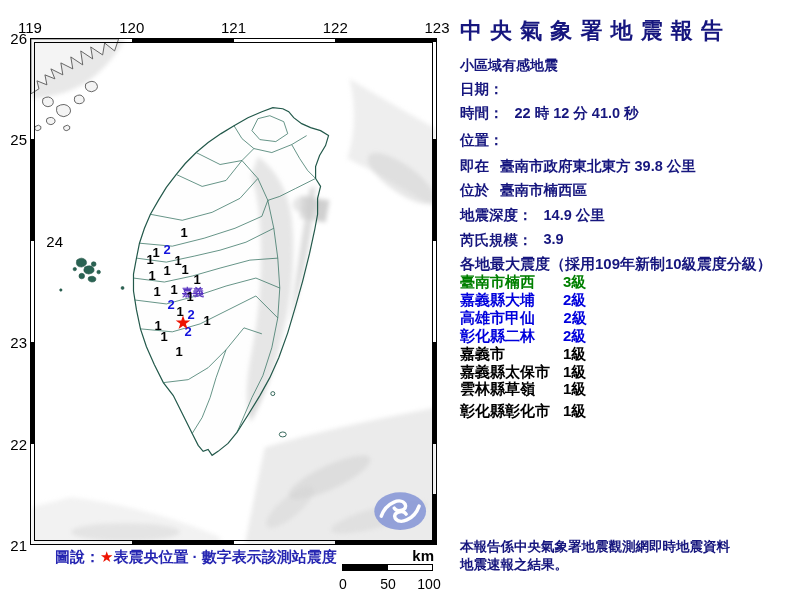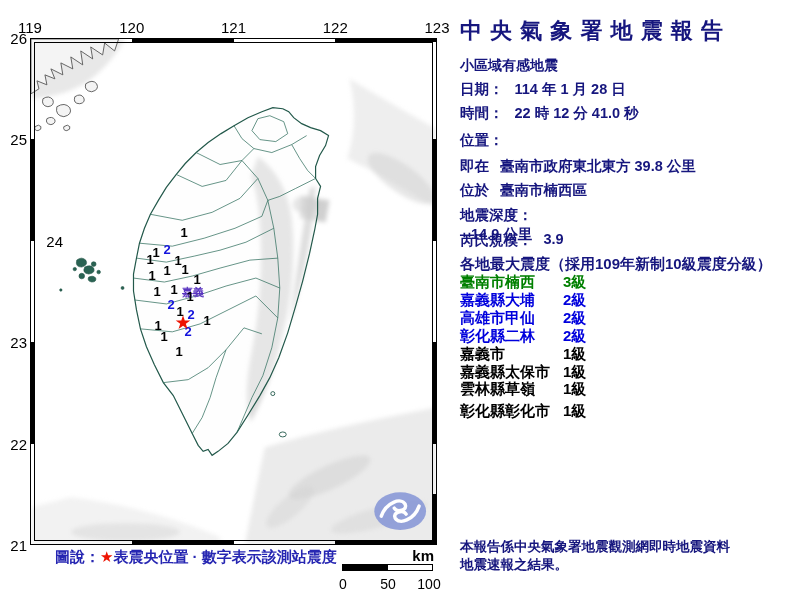--- a/index.html
+++ b/index.html
@@ -197,45 +197,44 @@
 <div class="lon-tick" style="left: 335.25px;">122</div>
 <div class="lon-tick" style="left: 437px;">123</div>
 <div class="lat-tick" style="top: 30px;">26</div>
 <div class="lat-tick" style="top: 131.4px;">25</div>
 <div class="lat-tick" style="top: 232.8px; margin-left: 36px;">24</div>
 <div class="lat-tick" style="top: 334.2px;">23</div>
 <div class="lat-tick" style="top: 435.6px;">22</div>
 <div class="lat-tick" style="top: 537px;">21</div>
 <div class="field" style="top: 80px; color: rgb(22, 22, 126);">
     <span>日期：</span>
-    <span class="val">114 年 1 月 28 日</span>
   </div>
 <div class="field" style="top: 104px; color: rgb(22, 22, 126);">
     <span>時間：</span>
     <span class="val">22 時 12 分 41.0 秒</span>
   </div>
 <div class="field" style="top: 131px; color: rgb(22, 22, 126);">
     <span>位置：</span>
   </div>
 <div class="field" style="top: 157px; color: rgb(22, 22, 126);">
     <span>即在</span>
     <span class="val">臺南市政府東北東方 39.8 公里</span>
   </div>
 <div class="field" style="top: 181px; color: rgb(22, 22, 126);">
     <span>位於</span>
     <span class="val">臺南市楠西區</span>
   </div>
-<div class="field" style="top: 206px; color: rgb(22, 22, 126); flex-direction: column;">
+<div class="field" style="top: 206px; color: rgb(22, 22, 126);">
     <span>地震深度：</span>
     <span class="val">14.9 公里</span>
   </div>
 <div class="field" style="top: 231px; color: rgb(22, 22, 126);">
     <span>芮氏規模：</span>
     <span class="val">3.9</span>
   </div>
 <div class="int-row" style="top: 273px;"><span class="nm" style="color: rgb(0, 128, 0);">臺南市楠西</span><span style="color: rgb(0, 128, 0);">3級</span></div>
 <div class="int-row" style="top: 290.9px;"><span class="nm" style="color: rgb(0, 0, 221);">嘉義縣大埔</span><span style="color: rgb(0, 0, 221);">2級</span></div>
-<div class="int-row" style="top: 308.8px;"><span class="nm" style="color: rgb(0, 0, 221);">高雄市甲仙</span><span style="color: rgb(0, 0, 221);">2級</span></div>
+<div class="int-row" style="top: 308.8px; font-family: Liberation Mono, monospace;"><span class="nm" style="color: rgb(0, 0, 221);">高雄市甲仙</span><span style="color: rgb(0, 0, 221);">2級</span></div>
 <div class="int-row" style="top: 326.7px;"><span class="nm" style="color: rgb(0, 0, 221);">彰化縣二林</span><span style="color: rgb(0, 0, 221);">2級</span></div>
 <div class="int-row" style="top: 344.6px;"><span class="nm" style="color: rgb(0, 0, 0);">嘉義市</span><span style="color: rgb(0, 0, 0);">1級</span></div>
 <div class="int-row" style="top: 362.5px;"><span class="nm" style="color: rgb(0, 0, 0);">嘉義縣太保市</span><span style="color: rgb(0, 0, 0);">1級</span></div>
 <div class="int-row" style="top: 380.4px;"><span class="nm" style="color: rgb(0, 0, 0);">雲林縣草嶺</span><span style="color: rgb(0, 0, 0);">1級</span></div>
 <div class="int-row" style="top: 402px;"><span class="nm" style="color: rgb(0, 0, 0);">彰化縣彰化市</span><span style="color: rgb(0, 0, 0);">1級</span></div>
 
 </body></html>

